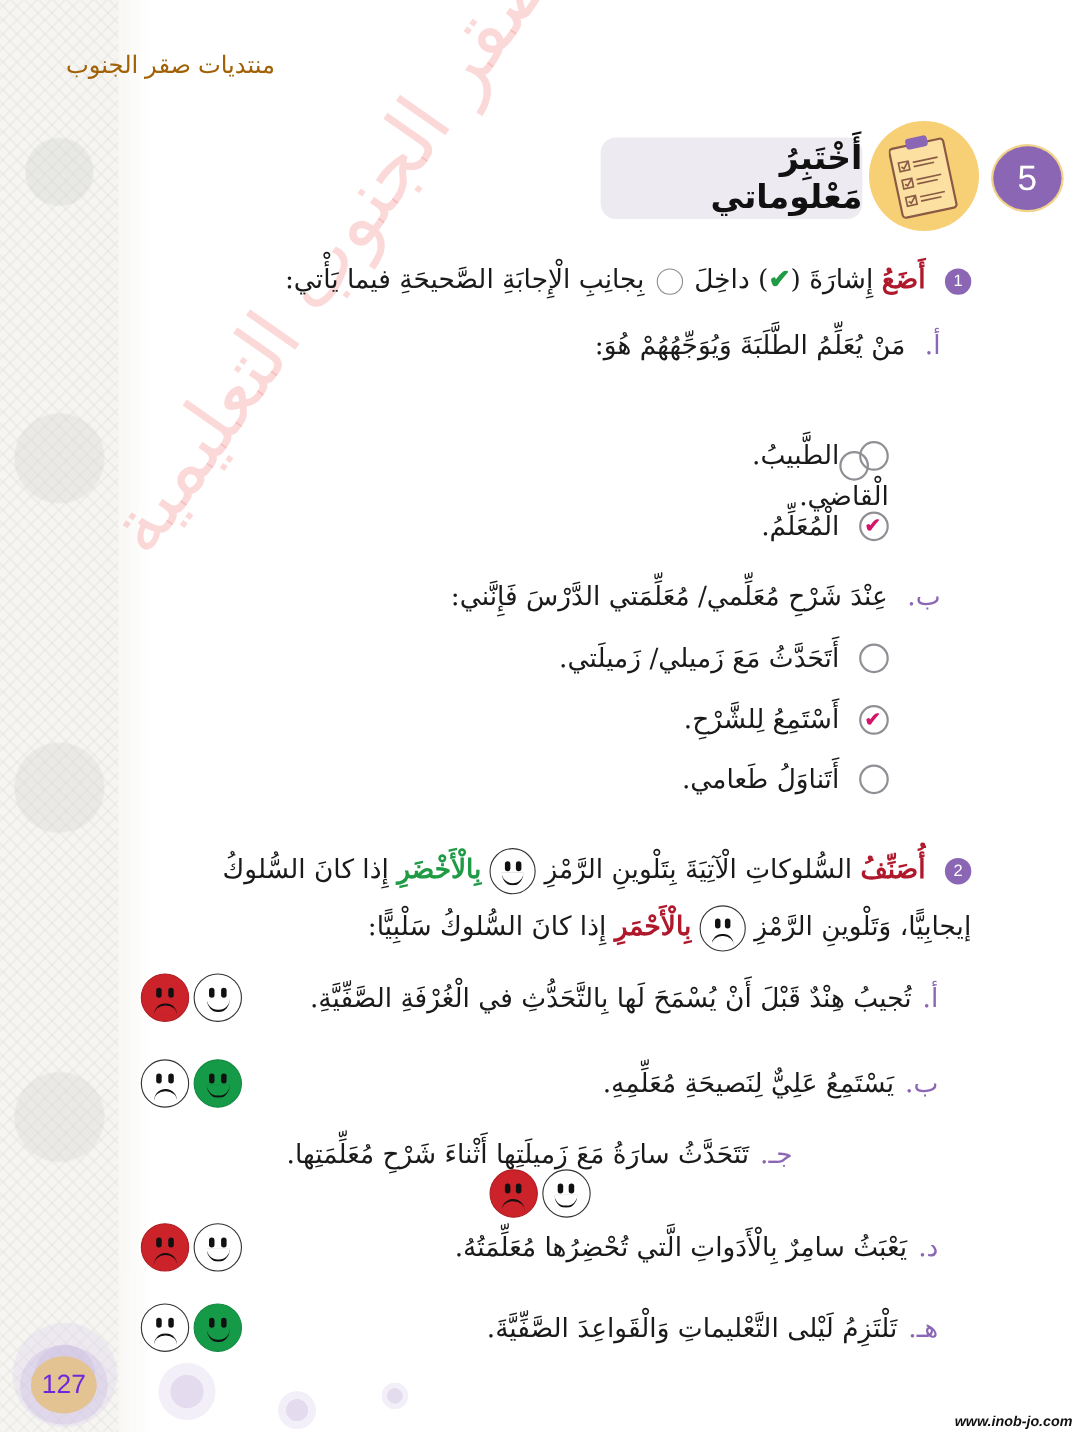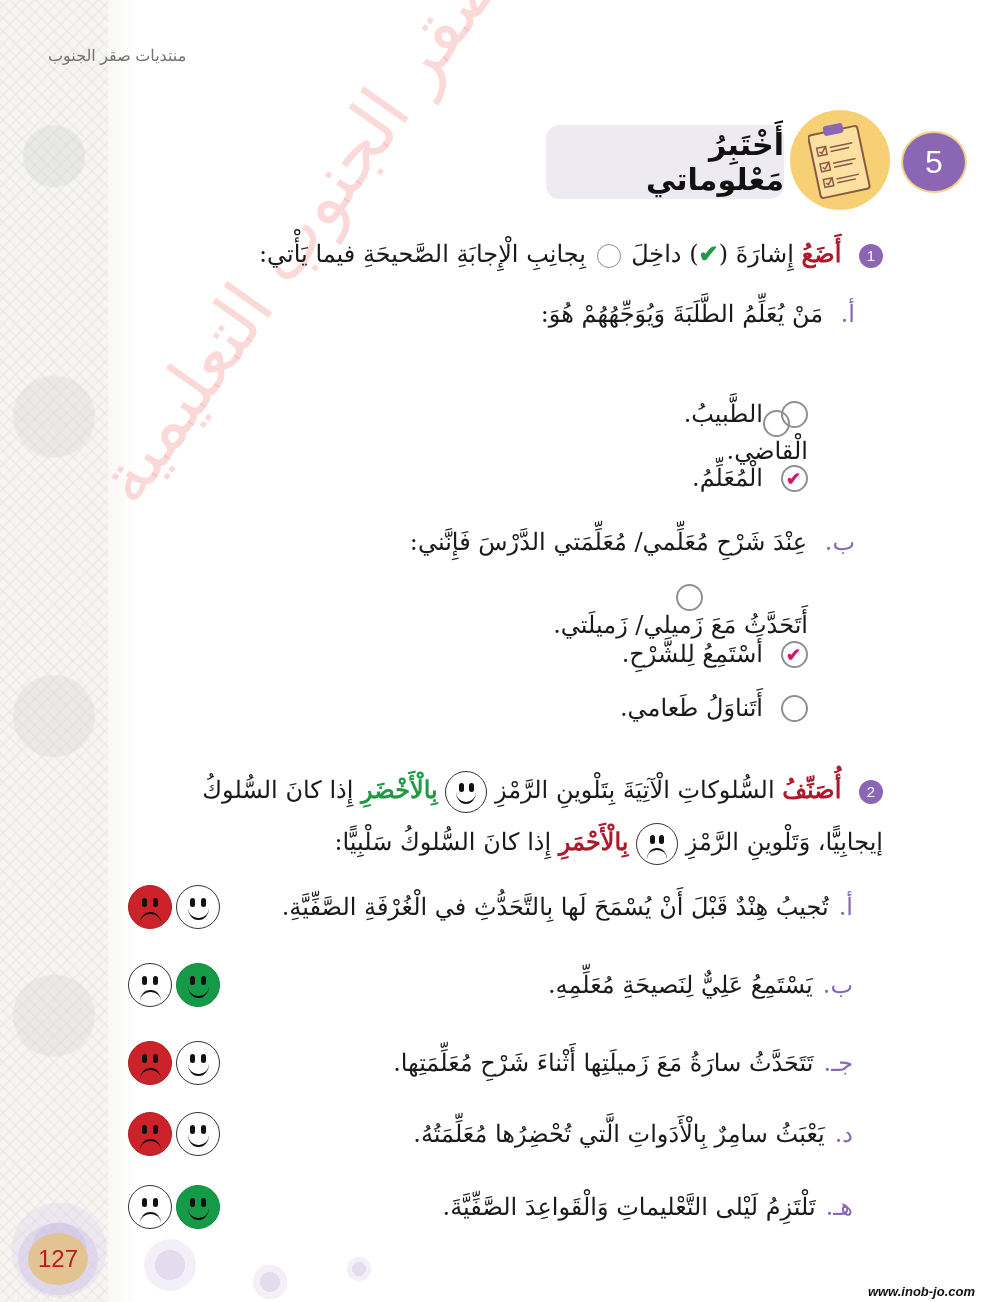--- a/index.html
+++ b/index.html
@@ -19,22 +19,22 @@
       repeating-linear-gradient(45deg, rgba(210,210,205,0.25) 0 2px, transparent 2px 9px),
       repeating-linear-gradient(-45deg, rgba(210,210,205,0.25) 0 2px, transparent 2px 9px),
       #f5f4f0;
     opacity:0.85;
   }
   .ornament-strip::after {
     content:""; position:absolute; right:-30px; top:0; width:30px; height:100%;
     background:linear-gradient(to right, rgba(245,244,240,0.8), rgba(255,255,255,0));
   }
   .forum-title {
-    position:absolute; left:48px; top:46px;
-    font-family:"Liberation Sans", sans-serif; font-size:16px; color:#737373;
+    position:absolute; left:60px; top:46px;
+    font-family:"Liberation Sans", sans-serif; font-size:22px; color:#a16207;
     direction:rtl;
   }
   .watermark {
     position:absolute; left:80px; top:470px;
     font-family:"DejaVu Sans", sans-serif; font-size:72px; color:rgba(240,80,80,0.22);
     transform:rotate(-55deg); transform-origin:left top; white-space:nowrap;
     direction:rtl; pointer-events:none;
   }
   
   .lesson-badge {
@@ -104,21 +104,21 @@
   }
   .face.red { background:#cc2229; border-color:#b01d22; }
   .face.green { background:#159a48; border-color:#128a40; }
 
   .b-row { position:absolute; left:128px; right:140px; height:56px; display:flex; align-items:center; direction:rtl; font-size:24px; }
   .b-row .btext { flex:1; text-align:right; }
   .b-row .faces { display:flex; gap:4px; direction:ltr; }
 
   .page-num {
     position:absolute; left:28px; top:1233px; width:60px; height:52px; border-radius:50%;
-    background:#e4c393; color:#b91c1c; font-family:"Liberation Sans", sans-serif; font-size:24px;
+    background:#e4c393; color:#6d28d9; font-family:"Liberation Sans", sans-serif; font-size:24px;
     display:flex; align-items:center; justify-content:center;
     box-shadow:0 0 0 10px rgba(200,185,225,0.35);
   }
   .rosette { position:absolute; border-radius:50%; background:radial-gradient(circle, rgba(205,190,225,0.55) 0 35%, rgba(220,210,235,0.35) 36% 60%, transparent 62%); }
   .site-url {
     position:absolute; right:18px; top:1284px; font-family:"Liberation Sans", sans-serif;
     font-size:13px; font-weight:bold; font-style:italic; color:#111;
   }
 </style>
 </head>
@@ -179,21 +179,21 @@
       <span class="tick">✔</span>
     </span>
   <span>الْمُعَلِّمُ.</span>
 </div>
 
 <div class="rtl sub-q sq-b">
   <span class="letter">ب.</span>
   <span>عِنْدَ شَرْحِ مُعَلِّمي/ مُعَلِّمَتي الدَّرْسَ فَإِنَّني:</span>
 </div>
 
-<div class="opt" style="top:584px;flex-direction:column;">
+<div class="opt" style="top:584px;">
   <span class="radio"></span>
   <span>أَتَحَدَّثُ مَعَ زَميلي/ زَميلَتي.</span>
 </div>
 <div class="opt" style="top:640px;">
   <span class="radio">
       <span class="tick">✔</span>
     </span>
   <span>أَسْتَمِعُ لِلشَّرْحِ.</span>
 </div>
 <div class="opt" style="top:694px;">
@@ -241,21 +241,21 @@
         <span class="eye r"></span>
         <span class="mouth-sad"></span>
       </span>
     <span class="face green">
         <span class="eye l"></span>
         <span class="eye r"></span>
         <span class="mouth-smile"></span>
       </span>
   </span>
 </div>
-<div class="b-row" style="top:1035px;">
+<div class="b-row" style="top:1035px;flex-direction:column;">
   <span class="btext"><span class="letter">جـ.</span><span>تَتَحَدَّثُ سارَةُ مَعَ زَميلَتِها أَثْناءَ شَرْحِ مُعَلِّمَتِها.</span></span>
   <span class="faces">
     <span class="face red">
         <span class="eye l"></span>
         <span class="eye r"></span>
         <span class="mouth-sad"></span>
       </span>
     <span class="face">
         <span class="eye l"></span>
         <span class="eye r"></span>

